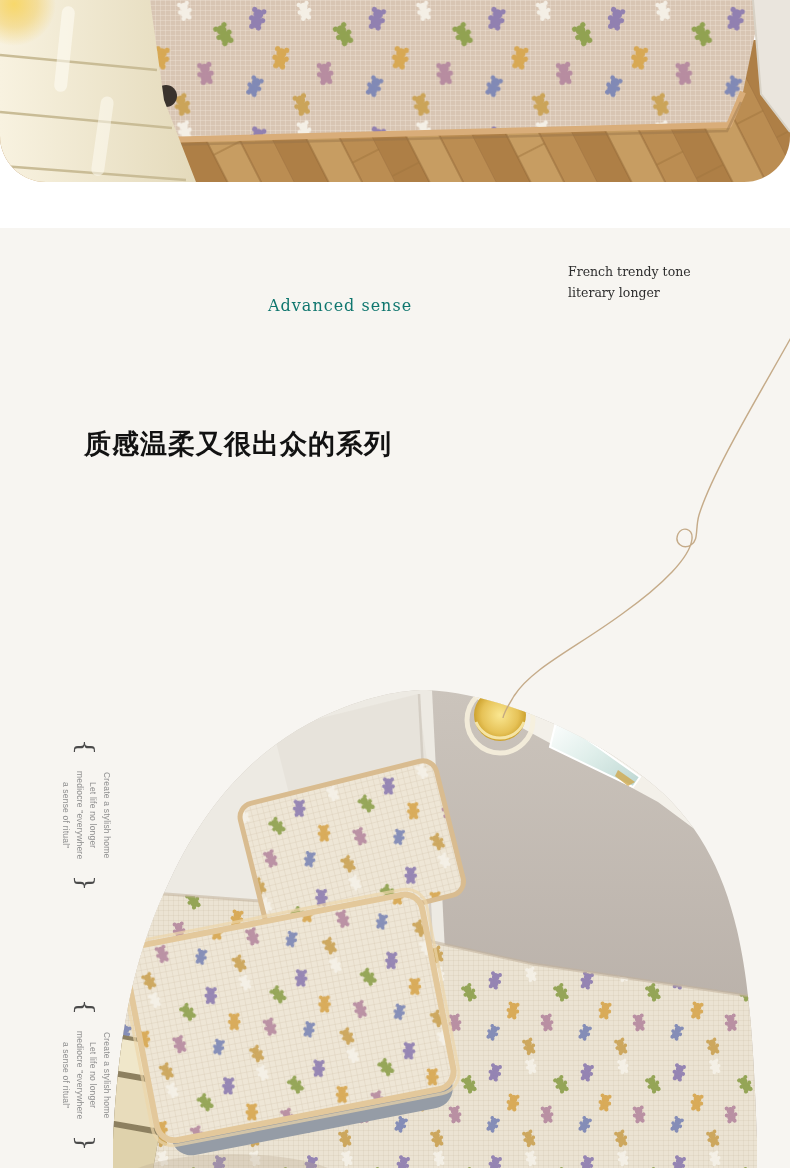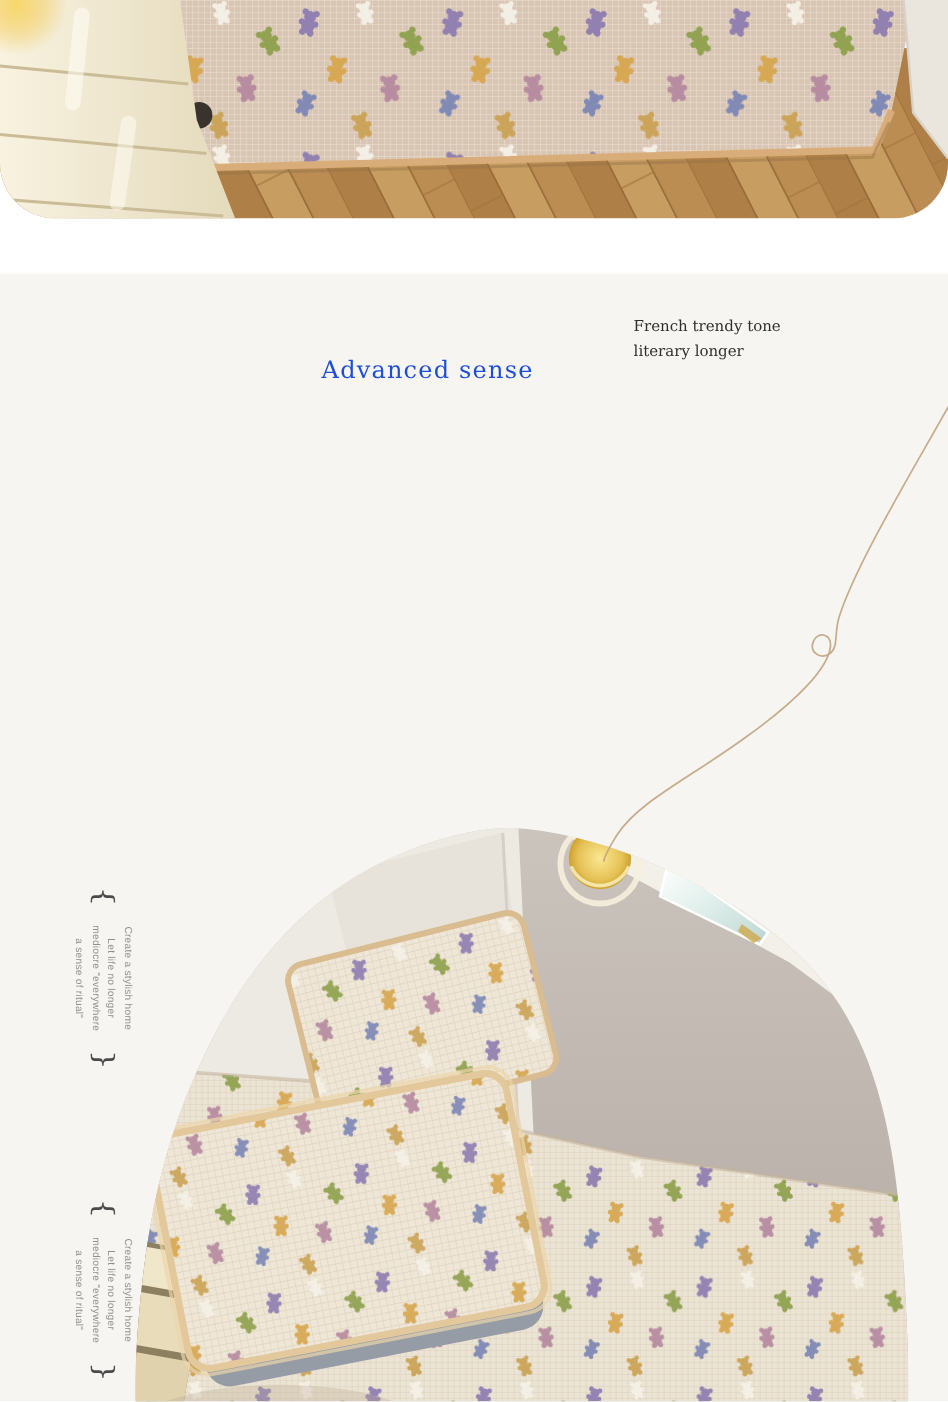--- a/index.html
+++ b/index.html
@@ -4,22 +4,22 @@
 <style>
   html,body{margin:0;padding:0;background:#ffffff;}
   #stage{position:relative;width:790px;height:1168px;overflow:hidden;background:#ffffff;
          font-family:"Liberation Sans",sans-serif;}
   
   .hero{position:absolute;left:0;top:0;width:790px;height:182px;
         border-radius:0 0 46px 46px;overflow:hidden;}
   
   .section-bg{position:absolute;left:0;top:228px;width:790px;height:940px;background:#f7f5f1;}
   .intro-title{position:absolute;left:268px;top:296px;font-family:"DejaVu Serif",serif;
-               font-size:20px;letter-spacing:1px;color:#1d4ed8;white-space:nowrap;}
-  .intro-right{position:absolute;left:528px;top:261px;font-family:"DejaVu Serif",serif;
+               font-size:16px;letter-spacing:1px;color:#0f766e;white-space:nowrap;}
+  .intro-right{position:absolute;left:568px;top:261px;font-family:"DejaVu Serif",serif;
                font-size:12.5px;line-height:21px;color:#2e2e2e;}
   .cn-head{position:absolute;left:84px;top:424px;font-size:27px;font-weight:700;
            line-height:41px;color:#121212;letter-spacing:1px;}
   .en-title{position:absolute;left:80px;top:512px;font-family:"DejaVu Serif",serif;
             font-size:72px;color:#1a1a1a;letter-spacing:2px;white-space:nowrap;}
   
   .rail{position:absolute;left:48px;width:76px;display:flex;flex-direction:column;
         align-items:center;gap:4px;}
   .rail-1{top:734px;} .rail-2{top:994px;}
   .brace{display:block;width:34px;height:26px;line-height:26px;text-align:center;
@@ -141,20 +141,21 @@
   <div class="section-bg"></div>
 
   <div class="intro-title">Advanced sense</div>
 
   <div class="intro-right">
     <div>French trendy tone</div>
     <div>literary longer</div>
   </div>
 
   <div class="cn-head">
+    <div>质感温柔又很出众的系列</div>
   </div>
 
 
   <div class="rail rail-1">
     <span class="brace">{</span>
     <div class="vwrap">
       <div class="vtext">
         <div>Create a stylish home</div>
         <div>Let life no longer</div>
         <div>mediocre "everywhere</div>

